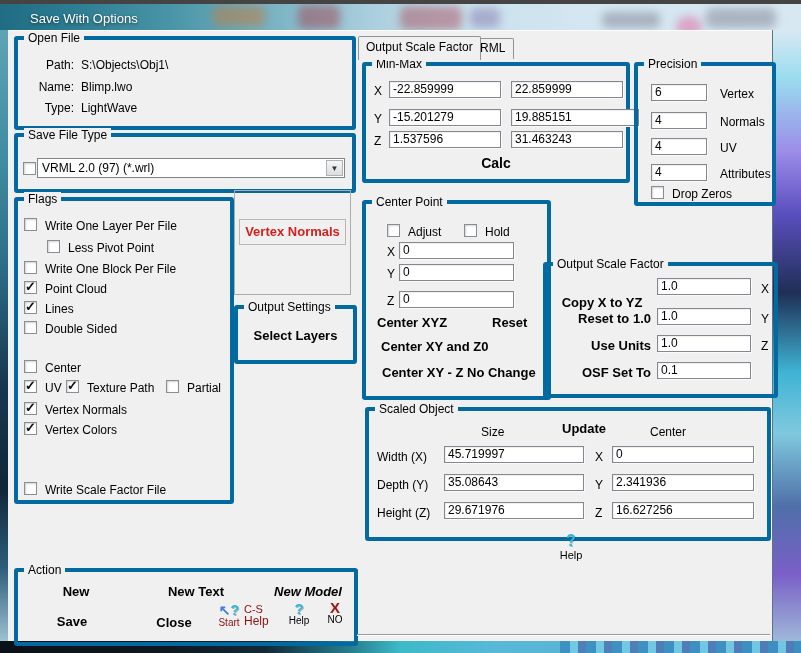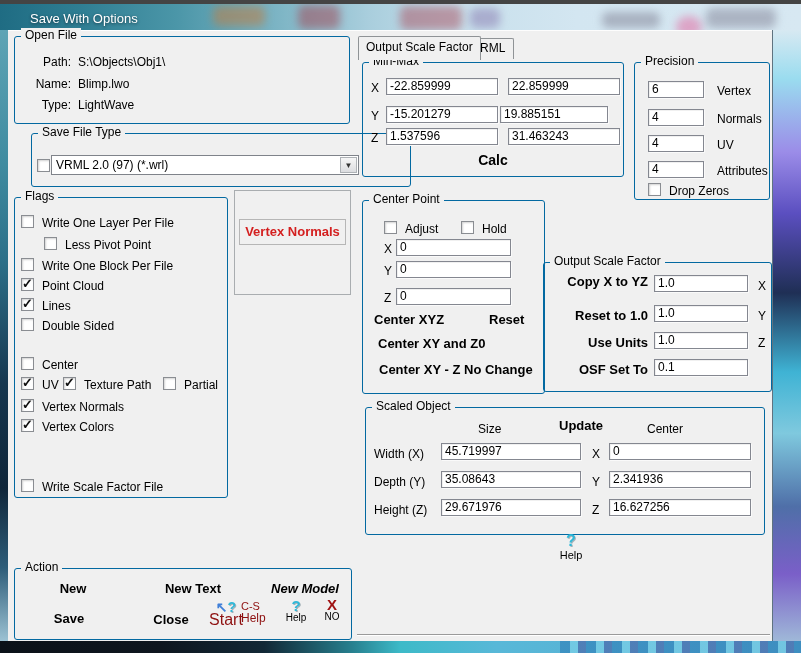--- a/index.html
+++ b/index.html
@@ -16,21 +16,21 @@
     background:linear-gradient(#5ea4b5 0%,#3f8ba0 22%,#2c6f88 38%,#17374f 58%,#10263a 75%,#2e5d79 88%,#9cc2d3 100%);}
   .edge-right{position:absolute;left:773px;top:30px;width:28px;height:611px;
     background:linear-gradient(#d7e9f2 0%,#9adcef 8%,#9b8ce8 20%,#5b4fc0 30%,#1f2f55 43%,#3fb3d4 56%,#7fc9de 66%,#4f6fa8 78%,#7a5fc8 89%,#9fb8d8 100%);}
   .edge-bottom{position:absolute;left:0;top:641px;width:801px;height:12px;
     background:linear-gradient(to right,#0b1118 0%,#0e161f 20%,#122836 33%,#27808f 44%,#3dbac8 50%,#58b8d8 62%,#5aaad0 100%);}
   .edge-bottom .stripes{position:absolute;left:560px;top:0;width:241px;height:12px;opacity:.65;
     background:repeating-linear-gradient(90deg,#2f7fb8 0 10px,#7fd4ea 10px 18px,#4a63a8 18px 26px);}
   .client{position:absolute;left:8px;top:30px;width:765px;height:611px;background:#f0f0f0;
     border-right:1px solid #5f7380;box-sizing:border-box;box-shadow:inset 0 1px 0 #fdfdfd;}
   
-  .group{position:absolute;border:1px solid #0369a1;border-radius:3px;}
+  .group{position:absolute;border:4px solid #0369a1;border-radius:3px;}
   .glabel{position:absolute;top:-9px;left:6px;background:#f0f0f0;padding:0 4px;font-size:12px;white-space:nowrap;}
   .panel{position:absolute;border:1px solid #a9adb0;}
   .sunken{position:absolute;border:1px solid #a0a4a8;border-bottom-color:#fff;border-right-color:#fff;
     box-shadow:inset 1px 1px 0 rgba(0,0,0,.08);}
   .lbl{position:absolute;font-size:12px;white-space:nowrap;line-height:14px;}
   .b{font-weight:bold;font-size:13px;}
   .ra{text-align:right;}
   .ctr{text-align:center;}
   .field{position:absolute;background:#fff;border:1px solid #848790;box-sizing:border-box;
     font-size:12px;line-height:15px;padding:0 3px;white-space:nowrap;overflow:hidden;
@@ -76,21 +76,21 @@
   <div class="group" style="left:6px;top:6px;width:334px;height:86px;">
     <span class="glabel">Open File</span>
     <span class="lbl ra" style="left:8px;top:18px;width:48px;">Path:</span>
     <span class="lbl" style="left:63px;top:18px;">S:\Objects\Obj1\</span>
     <span class="lbl ra" style="left:8px;top:40px;width:48px;">Name:</span>
     <span class="lbl" style="left:63px;top:40px;">Blimp.lwo</span>
     <span class="lbl ra" style="left:8px;top:61px;width:48px;">Type:</span>
     <span class="lbl" style="left:63px;top:61px;">LightWave</span>
   </div>
 
-  <div class="group" style="left:23px;top:103px;width:334px;height:52px;padding-left:44px;">
+  <div class="group" style="left:6px;top:103px;width:334px;height:52px;">
     <span class="glabel">Save File Type</span>
     <div class="cb" style="left:5px;top:25px;"></div>
     <div class="combo" style="left:19px;top:21px;width:308px;height:20px;">
       <span class="combo-text">VRML 2.0 (97) (*.wrl)</span>
       <span class="combo-btn">
           <span>▼</span>
         </span>
     </div>
   </div>
 
@@ -123,36 +123,40 @@
     <div class="cb" style="left:6px;top:281px;"></div>
     <span class="lbl" style="left:27px;top:282px;">Write Scale Factor File</span>
   </div>
 
   <div class="panel" style="left:226px;top:160px;width:115px;height:103px;">
     <div class="panel ctr" style="left:4px;top:28px;width:105px;height:24px;line-height:24px;font-weight:bold;font-size:13px;color:#d42020;border-color:#b6b6b6;">
       <span>Vertex Normals</span>
     </div>
   </div>
 
+  <div class="group" style="left:226px;top:275px;width:115px;height:51px;">
+    <span class="glabel">Output Settings</span>
+    <div class="lbl b ctr" style="left:0;top:20px;width:100%;">Select Layers</div>
+  </div>
 
   <div class="tab" style="left:350px;top:6px;padding:3px 7px 6px;z-index:2;">
     <span>Output Scale Factor</span>
   </div>
   <div class="tab" style="left:455px;top:8px;padding:2px 8px 4px;">
     <span>VRML</span>
   </div>
 
   <div class="group" style="left:354px;top:32px;width:260px;height:113px;">
     <span class="glabel">Min-Max</span>
     <span class="lbl" style="left:8px;top:18px;">X</span>
     <div class="field" style="left:23px;top:15px;width:112px;height:17px;">-22.859999</div>
     <div class="field" style="left:145px;top:15px;width:112px;height:17px;">22.859999</div>
     <span class="lbl" style="left:8px;top:46px;">Y</span>
     <div class="field" style="left:23px;top:43px;width:112px;height:17px;">-15.201279</div>
-    <div class="field" style="left:137px;top:43px;width:108px;height:17px;">19.885151</div>
+    <div class="field" style="left:145px;top:43px;width:128px;height:17px;">19.885151</div>
     <span class="lbl" style="left:8px;top:68px;">Z</span>
     <div class="field" style="left:23px;top:65px;width:112px;height:17px;">1.537596</div>
     <div class="field" style="left:145px;top:65px;width:112px;height:17px;">31.463243</div>
     <div class="lbl b ctr" style="left:0;top:90px;width:100%;font-size:14px;">Calc</div>
   </div>
 
   <div class="group" style="left:626px;top:32px;width:134px;height:136px;">
     <span class="glabel">Precision</span>
     <div class="field" style="left:13px;top:18px;width:56px;height:17px;">6</div>
     <span class="lbl" style="left:82px;top:21px;">Vertex</span>
@@ -180,21 +184,21 @@
     <div class="field" style="left:33px;top:87px;width:115px;height:17px;">0</div>
     <span class="lbl b" style="left:11px;top:112px;">Center XYZ</span>
     <span class="lbl b" style="left:126px;top:112px;">Reset</span>
     <span class="lbl b" style="left:15px;top:136px;">Center XY and Z0</span>
     <span class="lbl b" style="left:16px;top:162px;">Center XY - Z No Change</span>
   </div>
 
 
   <div class="group" style="left:535px;top:232px;width:227px;height:128px;">
     <span class="glabel">Output Scale Factor</span>
-    <span class="lbl b ra" style="left:6px;top:12px;width:98px;">Copy X to YZ</span>
+    <span class="lbl b ra" style="left:6px;top:30px;width:98px;text-align:center;">Copy X to YZ</span>
     <div class="field" style="left:110px;top:12px;width:94px;height:17px;">1.0</div>
     <span class="lbl" style="left:214px;top:16px;">X</span>
     <span class="lbl b ra" style="left:6px;top:46px;width:98px;">Reset to 1.0</span>
     <div class="field" style="left:110px;top:42px;width:94px;height:17px;">1.0</div>
     <span class="lbl" style="left:214px;top:46px;">Y</span>
     <span class="lbl b ra" style="left:6px;top:73px;width:98px;">Use Units</span>
     <div class="field" style="left:110px;top:69px;width:94px;height:17px;">1.0</div>
     <span class="lbl" style="left:214px;top:73px;">Z</span>
     <span class="lbl b ra" style="left:6px;top:100px;width:98px;">OSF Set To</span>
     <div class="field" style="left:110px;top:96px;width:94px;height:17px;">0.1</div>
@@ -232,21 +236,21 @@
     <span class="lbl b ctr" style="left:23px;top:13px;width:70px;">New</span>
     <span class="lbl b ctr" style="left:143px;top:13px;width:70px;">New Text</span>
     <span class="lbl b ctr" style="left:250px;top:13px;width:80px;font-style:italic;">New Model</span>
     <span class="lbl b ctr" style="left:19px;top:43px;width:70px;">Save</span>
     <span class="lbl b ctr" style="left:121px;top:44px;width:70px;">Close</span>
 
     <div class="abs ctr" style="left:194px;top:31px;width:34px;">
       <div style="font-size:14px;line-height:15px;white-space:nowrap;">
         <span style="color:#3f7fd8;font-weight:bold;">↖</span><span class="icon-q">?</span>
       </div>
-      <div class="dkred" style="font-size:16px;line-height:10px;">Start</div>
+      <div class="dkred" style="font-size:10px;line-height:10px;">Start</div>
     </div>
 
     <div class="abs" style="left:226px;top:32px;width:34px;">
       <div class="dkred" style="font-size:11px;line-height:11px;">C-S</div>
       <div class="dkred" style="font-size:12px;line-height:12px;">Help</div>
     </div>
 
     <div class="abs ctr" style="left:266px;top:29px;width:30px;">
       <div class="icon-q" style="font-size:15px;line-height:15px;">?</div>
       <div style="font-size:10px;line-height:10px;">Help</div>

